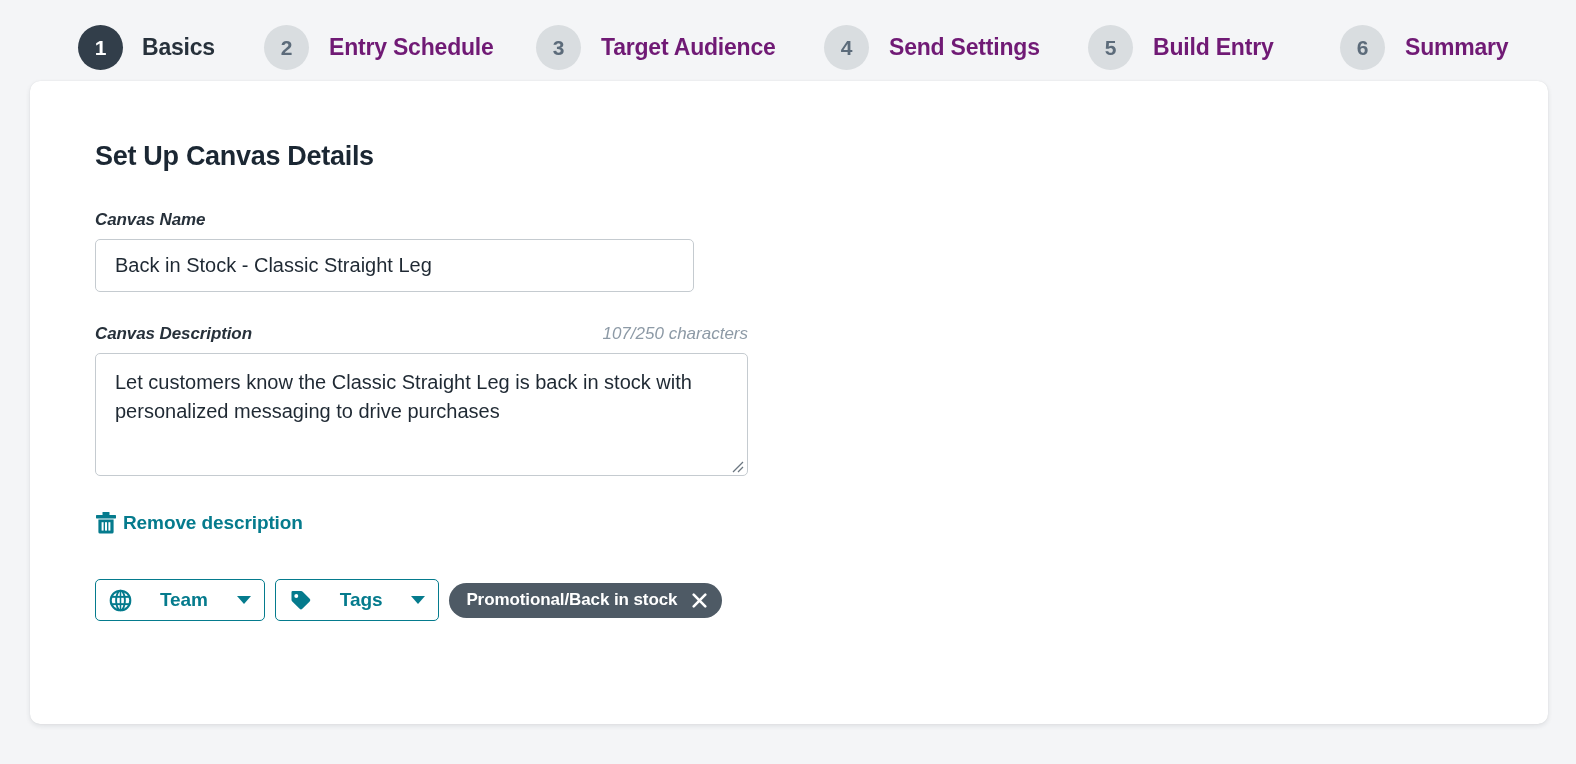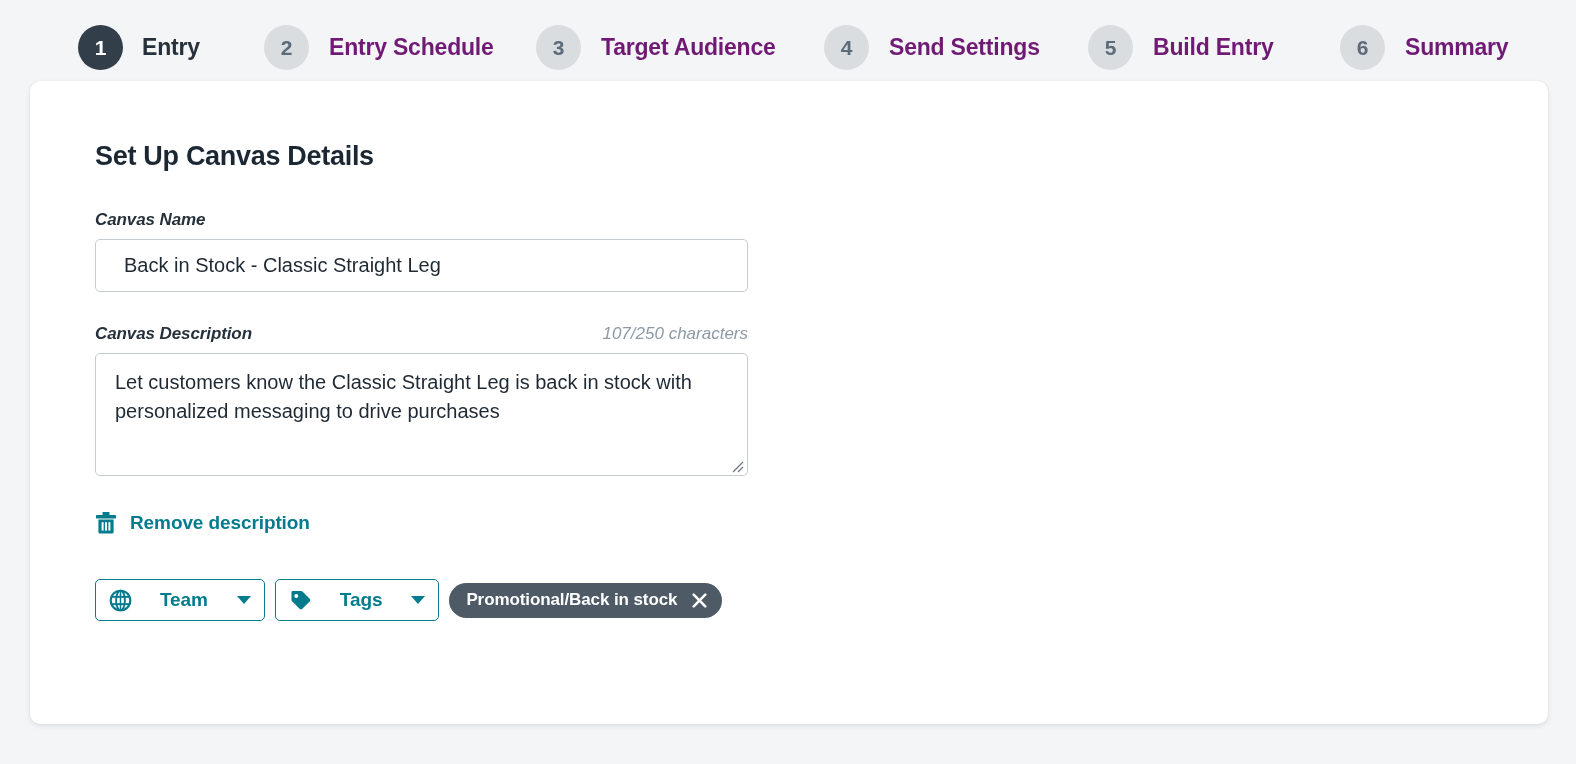--- a/index.html
+++ b/index.html
@@ -114,29 +114,29 @@
     font-style: italic;
   }
   .char-count {
     font-size: 17px;
     color: #8d9aa6;
     font-weight: 400;
   }
 
   .text-input {
     display: block;
-    width: 653px;
+    width: 599px;
     height: 53px;
     border: 1px solid #c5cbd0;
     border-radius: 5px;
     background: #ffffff;
     font-family: inherit;
     font-size: 20px;
     color: #1f2933;
-    padding: 0 28px;
+    padding: 0 19px;
     outline: none;
     margin-bottom: 32px;
   }
 
   .textarea-wrap { position: relative; width: 653px; margin-bottom: 35px; }
   .text-area {
     display: block;
     width: 653px;
     height: 123px;
     border: 1px solid #c5cbd0;
@@ -155,21 +155,21 @@
     position: absolute;
     right: 4px; bottom: 3px;
     width: 15px; height: 15px;
     pointer-events: none;
   }
 
   
   .remove-link {
     display: inline-flex;
     align-items: center;
-    gap: 13px;
+    gap: 6px;
     background: none;
     border: none;
     padding: 0;
     cursor: pointer;
     font-family: inherit;
     margin-bottom: 44px;
   }
   .remove-link .label {
     font-size: 19px;
     font-weight: 700;
@@ -237,21 +237,21 @@
     padding: 0;
   }
 </style>
 </head>
 <body>
 
 <div class="stepper">
 
   <button class="step step-1 active">
     <span class="step-circle">1</span>
-    <span class="step-label">Entry</span>
+    <span class="step-label">Basics</span>
   </button>
 
   <button class="step step-2 inactive">
     <span class="step-circle">2</span>
     <span class="step-label">Entry Schedule</span>
   </button>
 
   <button class="step step-3 inactive">
     <span class="step-circle">3</span>
     <span class="step-label">Target Audience</span>

